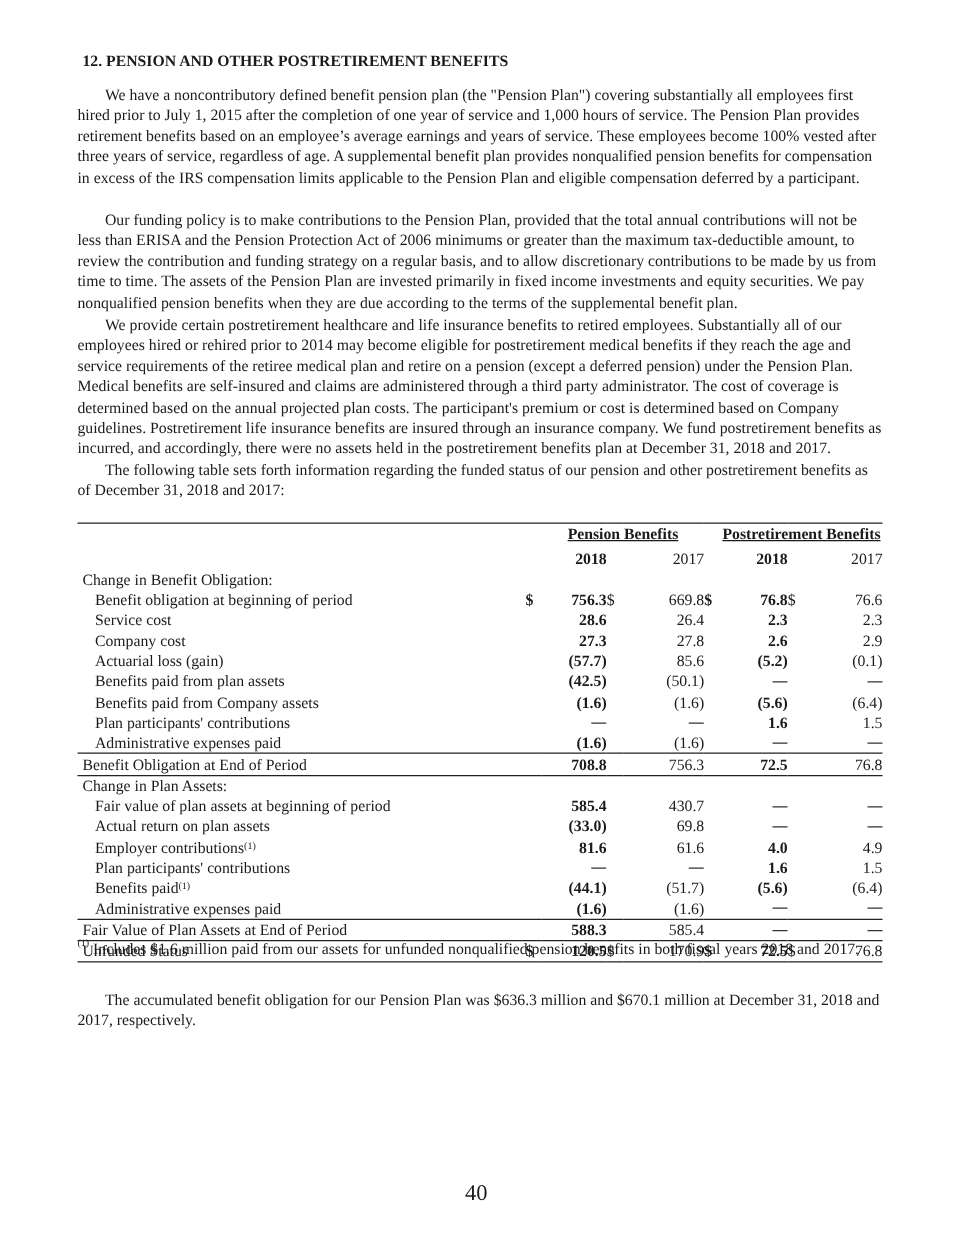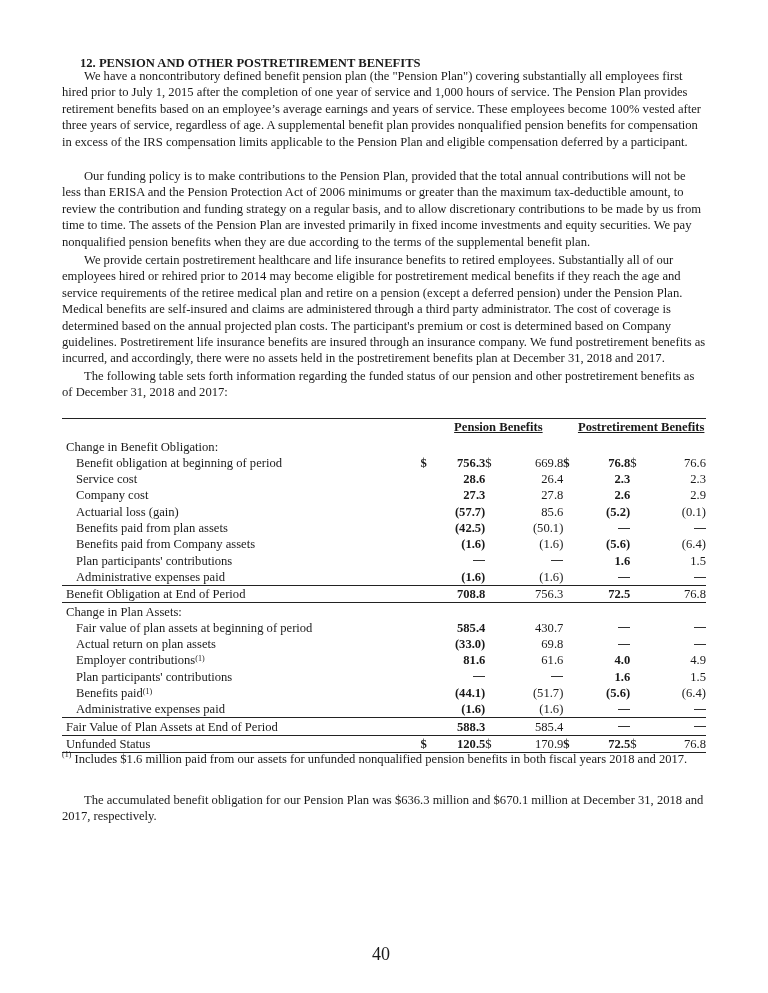--- a/index.html
+++ b/index.html
@@ -3,21 +3,21 @@
 <meta charset="utf-8">
 <style>
   html, body { margin: 0; padding: 0; background: #ffffff; }
   body {
     width: 768px; height: 993px; position: relative; overflow: hidden;
     font-family: "Liberation Serif", "DejaVu Serif", serif;
     color: #1a1a1a; font-size: 12.6px;
   }
   .page { position: absolute; left: 62px; top: 0; width: 644px; }
   h1 {
-    position: absolute; top: 38px; left: 0; margin: 18px;
+    position: absolute; top: 38px; left: 0; margin: 4px;
     font-size: 12.6px; font-weight: bold; letter-spacing: 0;
   }
   .para {
     position: absolute; left: 0; width: 644px; margin: 0;
     line-height: 16.4px; text-align: left;
   }
   .para .indent { display: inline-block; width: 22px; }
   #p1 { top: 68px; }
   #p2 { top: 168px; }
   #p3 { top: 252px; }
@@ -64,20 +64,31 @@
 
   <table class="fin">
     <tbody id="tbody">
       <tr class="toprule">
         <td class="label"></td>
         <td class="cur"></td>
         <td colspan="3" class="hdr-group"><span>Pension Benefits</span></td>
         <td class="gap"></td>
         <td colspan="3" class="hdr-group"><span>Postretirement Benefits</span></td>
       </tr>
+      <tr class="hdr-year">
+        <td class="label"></td>
+        <td class="cur"></td>
+        <td class="num c1 b">2018</td>
+        <td class="cur"></td>
+        <td class="num c2">2017</td>
+        <td class="cur"></td>
+        <td class="num c3 b">2018</td>
+        <td class="cur"></td>
+        <td class="num c4">2017</td>
+      </tr>
     <tr>
           <td class="label l1 ruled" colspan="9">Change in Benefit Obligation:</td>
         </tr>
         <tr class="">
           <td class="label ruled l2"><span>Benefit obligation at beginning of period</span></td>
           <td class="cur ruled b">$</td>
           <td class="num ruled c1 b">756.3</td>
           <td class="cur ruled">$</td>
           <td class="num ruled c2">669.8</td>
           <td class="cur ruled b">$</td>

